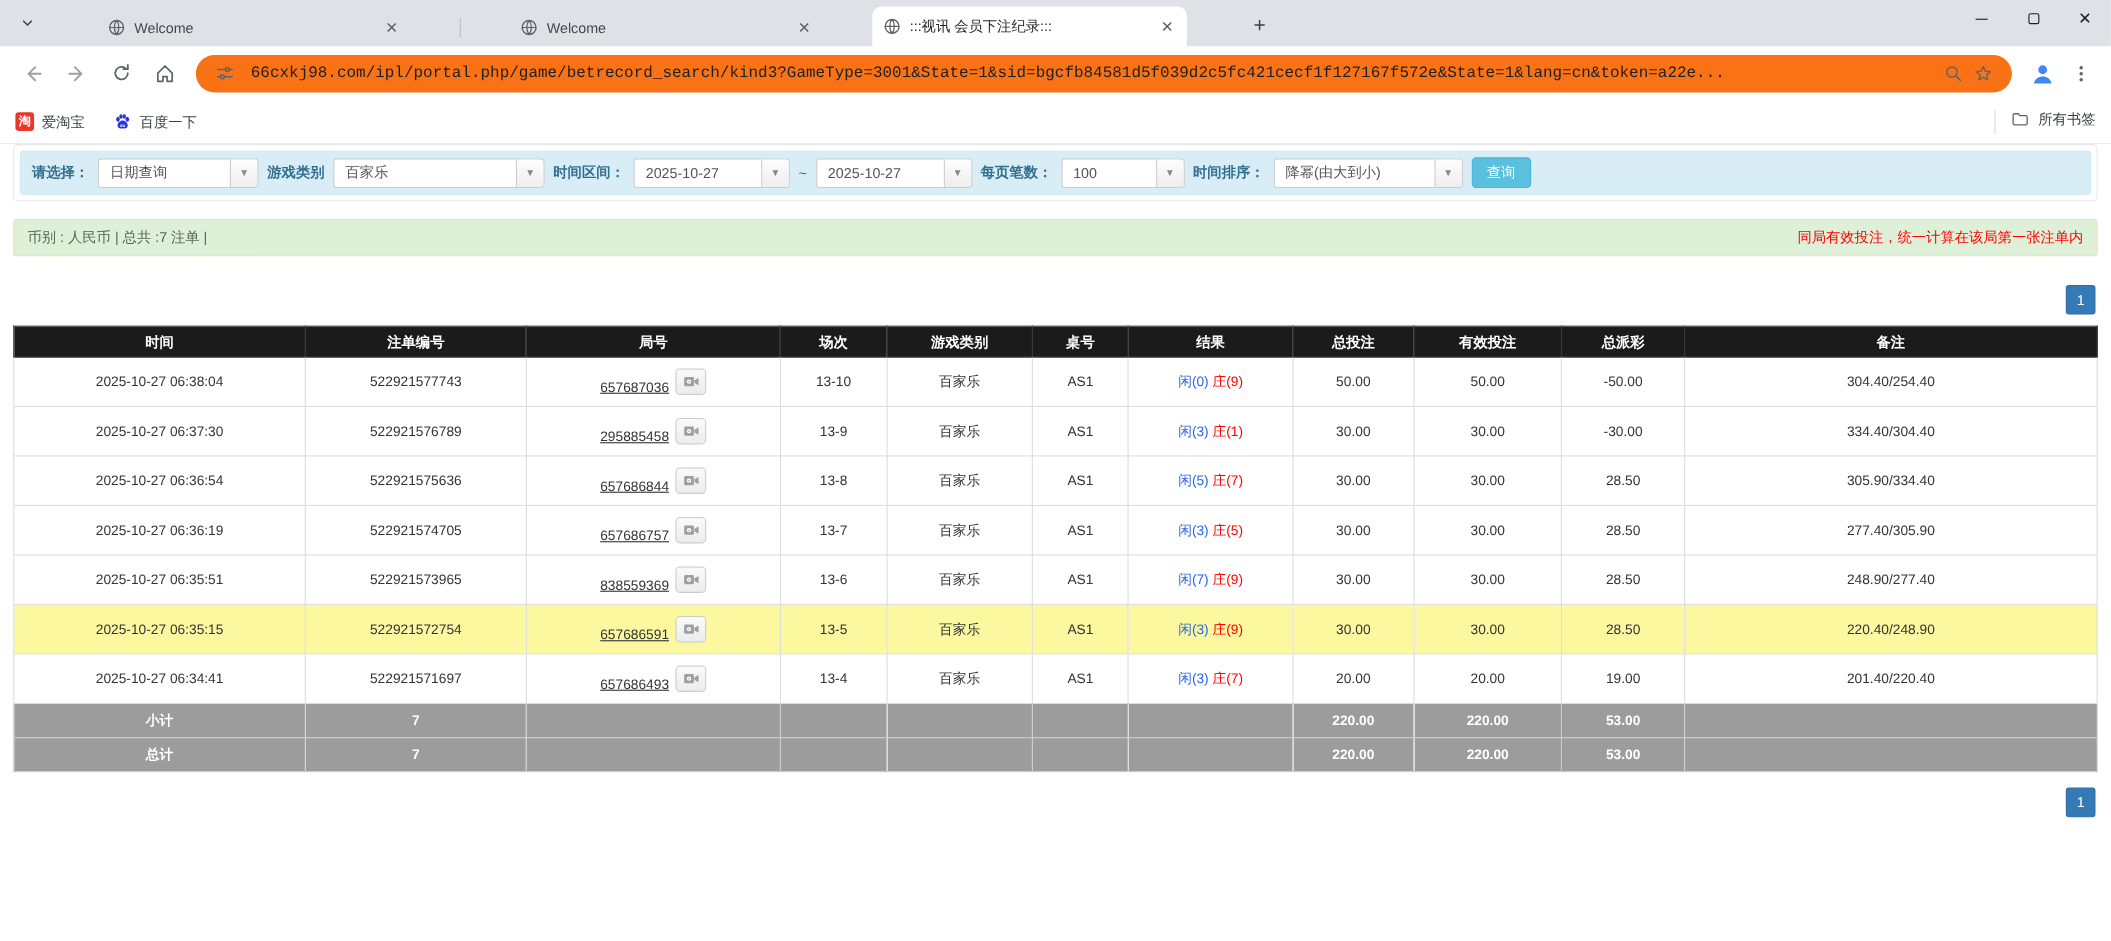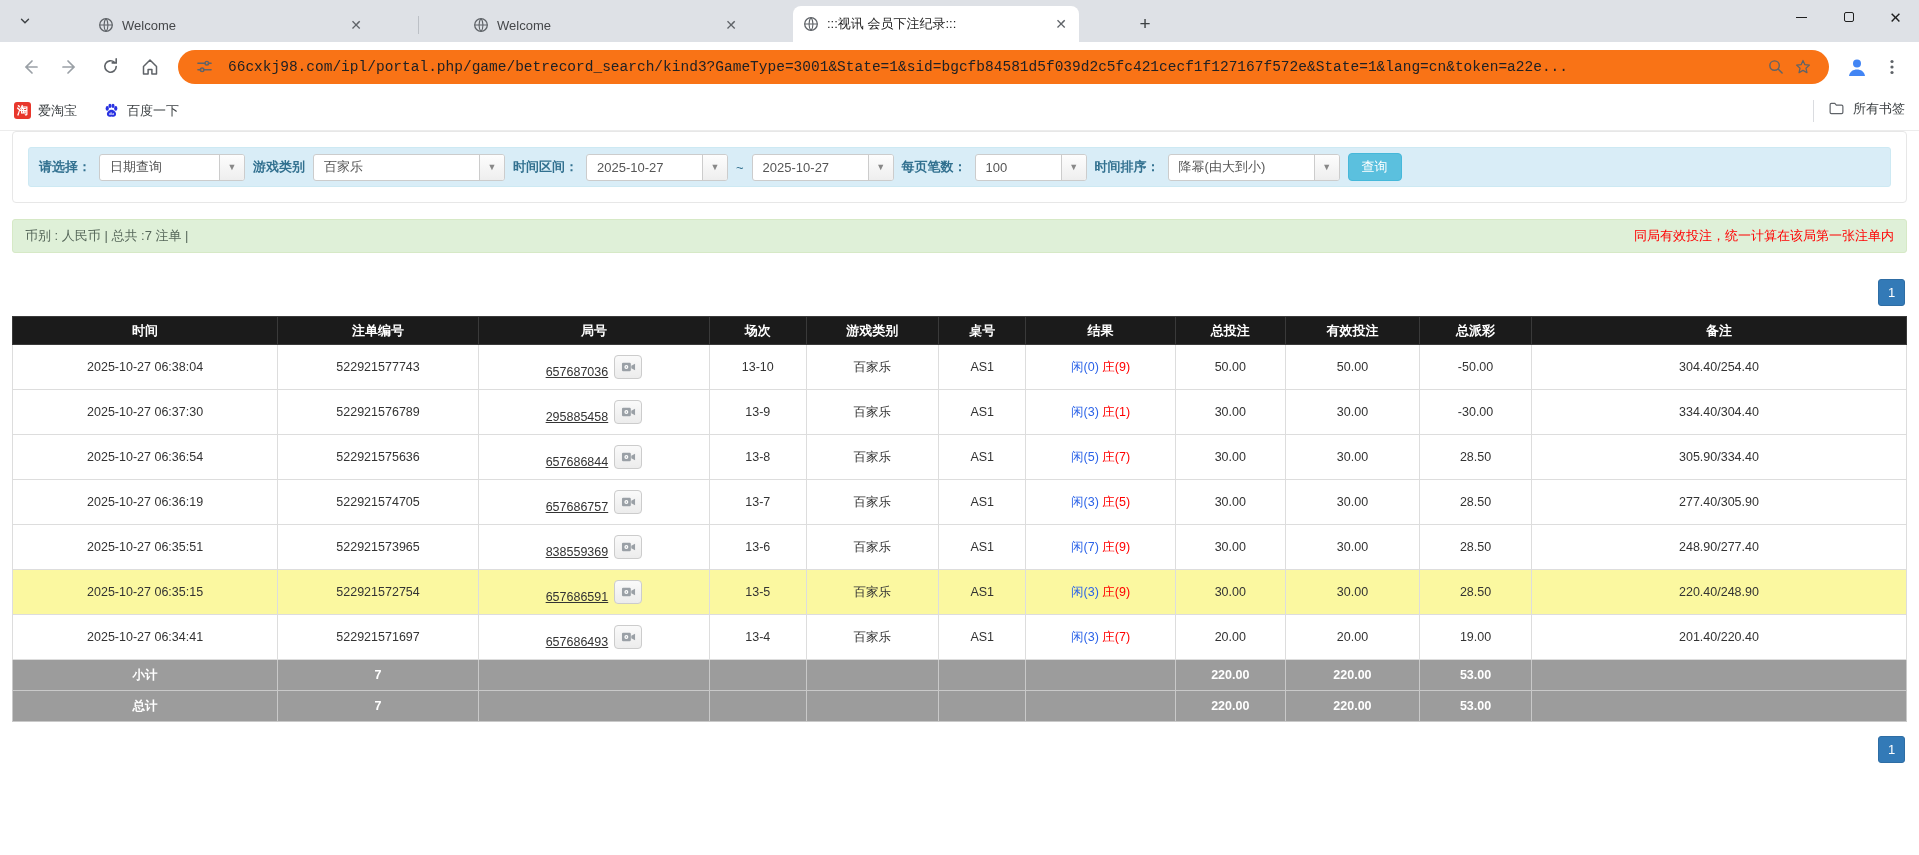--- a/index.html
+++ b/index.html
@@ -32,21 +32,21 @@
   .bookmarks-bar { height:40px; background:#fff; display:flex; align-items:center; padding:0 14px; border-bottom:1px solid #ececec; }
   .bm-item { display:flex; align-items:center; gap:7px; font-size:13px; color:#3c4043; margin-right:26px; }
   .bm-taobao { width:17px; height:17px; background:#e8372c; color:#fff; border-radius:3px; font-size:11px; display:flex; align-items:center; justify-content:center; font-weight:bold; }
   .bm-spacer { flex:1; }
   .bm-right { display:flex; align-items:flex-start; gap:8px; font-size:13px; color:#3c4043; padding-left:14px; border-left:1px solid #dadce0; height:22px; }
 
   
   .page { padding:0 12px; background:#fff; }
   .page-title { font-size:21px; color:#333; font-weight:normal; margin:26px 0 14px 2px; }
 
-  .filter-wrap { border:1px solid #e7e7e7; border-radius:4px; padding:15px; }
+  .filter-wrap { border:1px solid #e7e7e7; border-radius:4px; padding:5px; }
   .filter-bar { background:#d9edf7; border:1px solid #cde9f3; border-radius:3px; height:40px; display:flex; align-items:center; padding:0 10px; gap:8px; }
   .f-label { font-size:13px; font-weight:bold; color:#31708f; white-space:nowrap; }
   .sel { background:#fff; border:1px solid #ccc; border-radius:3px; height:27px; display:flex; align-items:center; overflow:hidden; }
   .sel-val { font-size:13px; color:#555; padding:0 10px; flex:1; white-space:nowrap; }
   .sel-arrow { width:25px; align-self:stretch; border-left:1px solid #ccc; background:linear-gradient(#fdfdfd,#eee); display:flex; align-items:center; justify-content:center; font-size:9px; color:#888; }
   .tilde { font-size:13px; color:#31708f; }
   .search-btn { background:#5bc0de; border:1px solid #46b8da; color:#fff; font-size:13px; border-radius:4px; height:28px; padding:0 13px; cursor:pointer; }
 
   .summary-bar { margin-top:16px; background:#dff0d8; border:1px solid #d6e9c6; border-radius:3px; height:34px; display:flex; align-items:center; justify-content:space-between; padding:0 12px; }
   .summary-left { font-size:13px; color:#56675a; }

